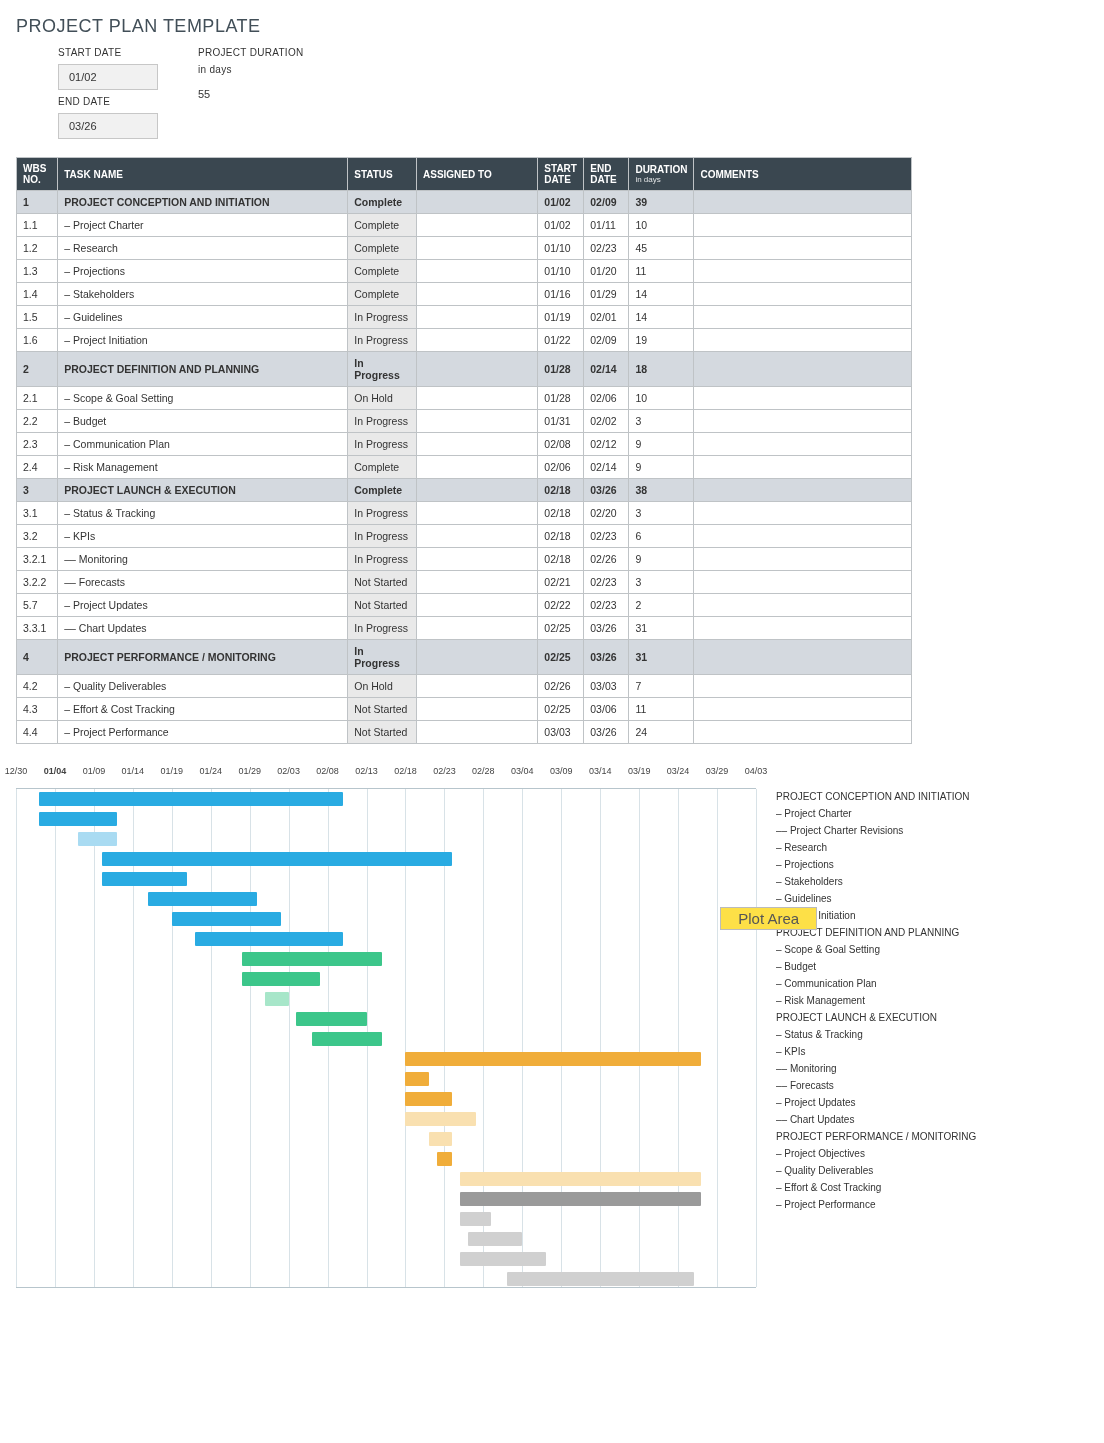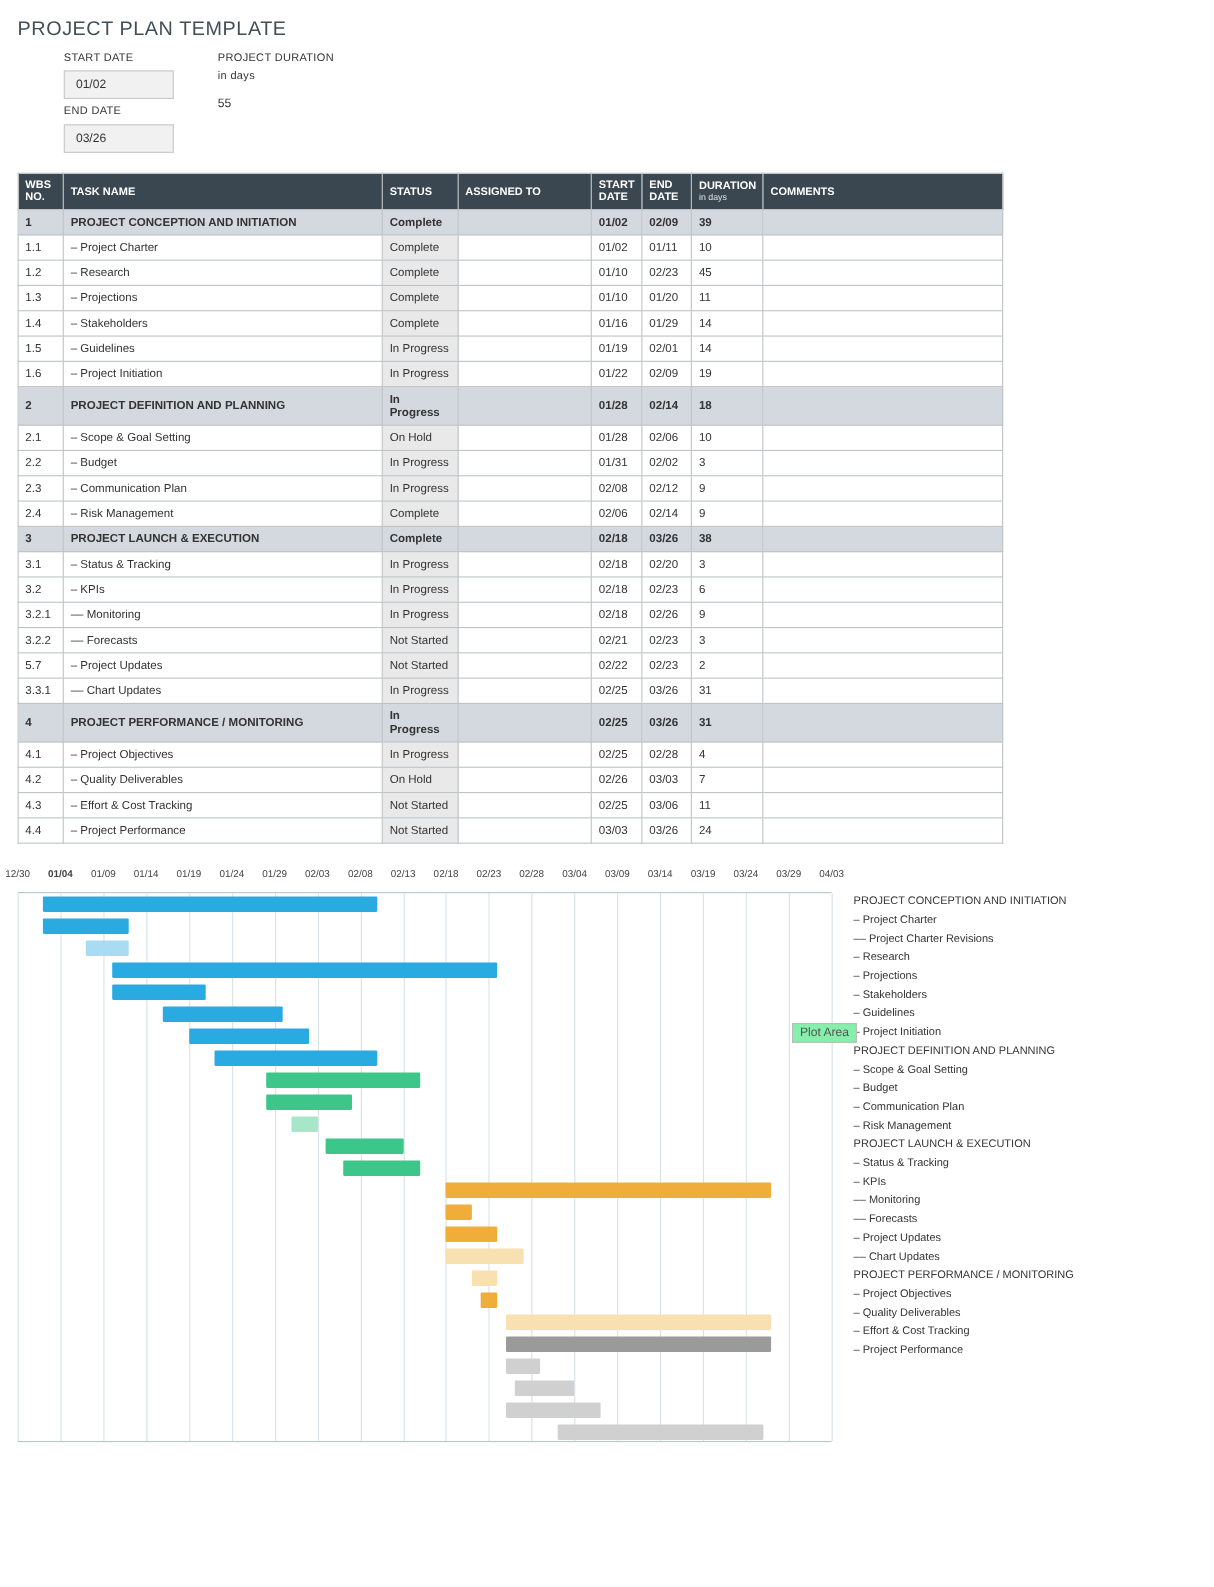--- a/index.html
+++ b/index.html
@@ -34,21 +34,21 @@
   .gantt-area{display:flex;margin-top:22px}
   .gantt{position:relative;width:740px}
   .x-axis{position:relative;height:22px}
   .xt{position:absolute;top:0;font-size:9px;color:#444;transform:translateX(-50%)}
   .plot{position:relative;border-top:1px solid #b7c5cc;border-bottom:1px solid #b7c5cc}
   .grid{position:absolute;inset:0;pointer-events:none}
   .gl{position:absolute;top:0;bottom:0;width:1px;background:#d8e2e7}
   .rows{position:relative}
   .grow{height:20px;position:relative}
   .bar{position:absolute;top:3px;height:14px;border-radius:1px}
-  .tip{position:absolute;background:#86efac;border:1px solid #bbb;padding:2px 6px;font-size:11px;color:#555;white-space:nowrap}
+  .tip{position:absolute;background:#fde047;border:1px solid #bbb;padding:2px 17px;font-size:15px;color:#555;white-space:nowrap}
 
   .legend{margin-left:20px;margin-top:22px}
   .legend div{font-size:10px;color:#333;padding:3px 0;white-space:nowrap}
 </style>
 </head>
 <body>
 
 <div class="page">
   <h1>PROJECT PLAN TEMPLATE</h1>
 
@@ -271,30 +271,20 @@
           <td class="c-com"></td>
         </tr>
         <tr class="phase">
           <td class="c-wbs">4</td>
           <td class="c-task ">PROJECT PERFORMANCE / MONITORING</td>
           <td class="c-status status">In Progress</td>
           <td class="c-assign"></td>
           <td class="c-sd center">02/25</td>
           <td class="c-ed center">03/26</td>
           <td class="c-dur">31</td>
-          <td class="c-com"></td>
-        </tr>
-        <tr>
-          <td class="c-wbs">4.1</td>
-          <td class="c-task ind1">– Project Objectives</td>
-          <td class="c-status status">In Progress</td>
-          <td class="c-assign"></td>
-          <td class="c-sd center">02/25</td>
-          <td class="c-ed center">02/28</td>
-          <td class="c-dur">4</td>
           <td class="c-com"></td>
         </tr>
         <tr>
           <td class="c-wbs">4.2</td>
           <td class="c-task ind1">– Quality Deliverables</td>
           <td class="c-status status">On Hold</td>
           <td class="c-assign"></td>
           <td class="c-sd center">02/26</td>
           <td class="c-ed center">03/03</td>
           <td class="c-dur">7</td>

